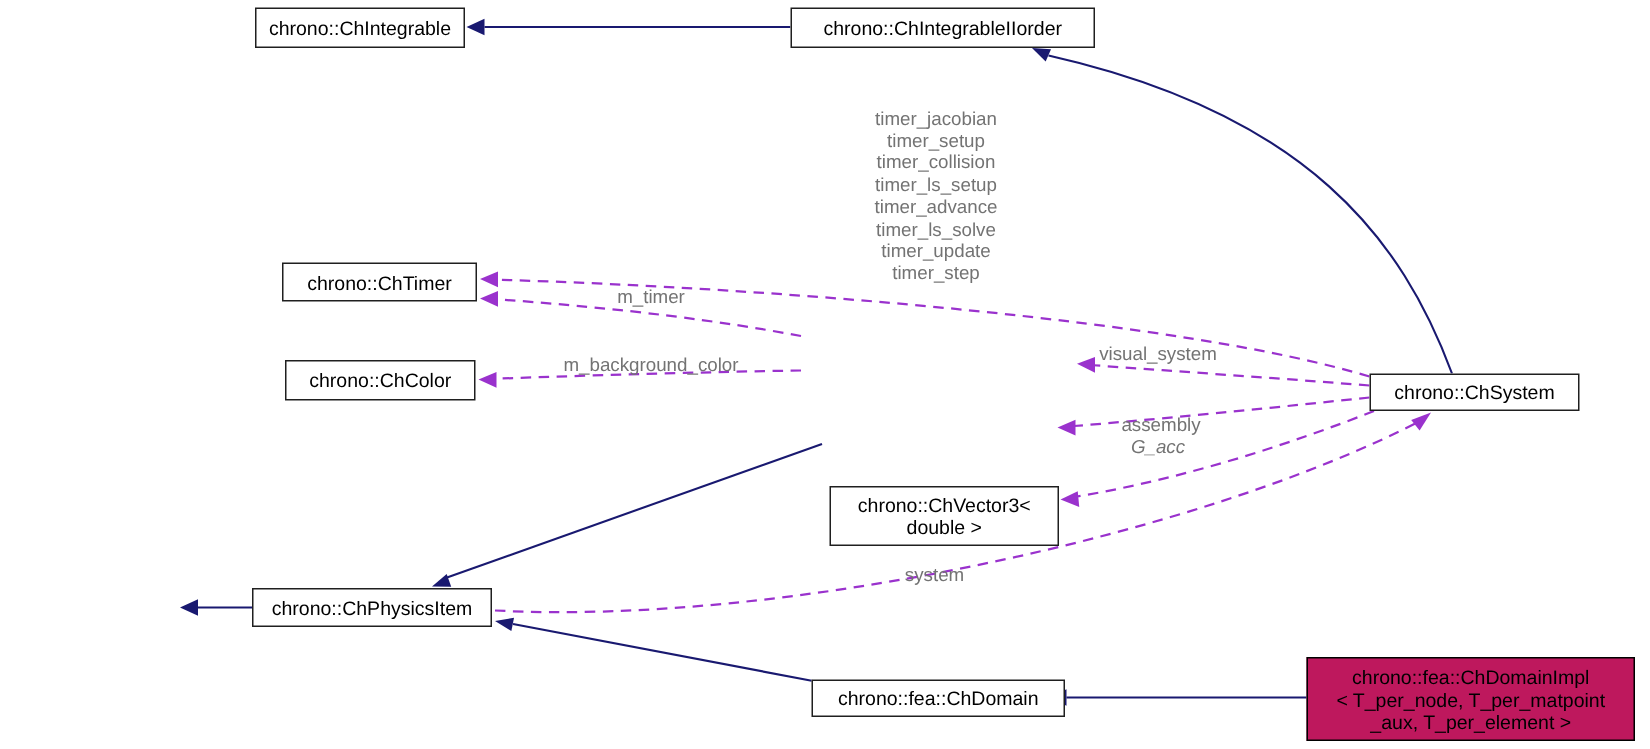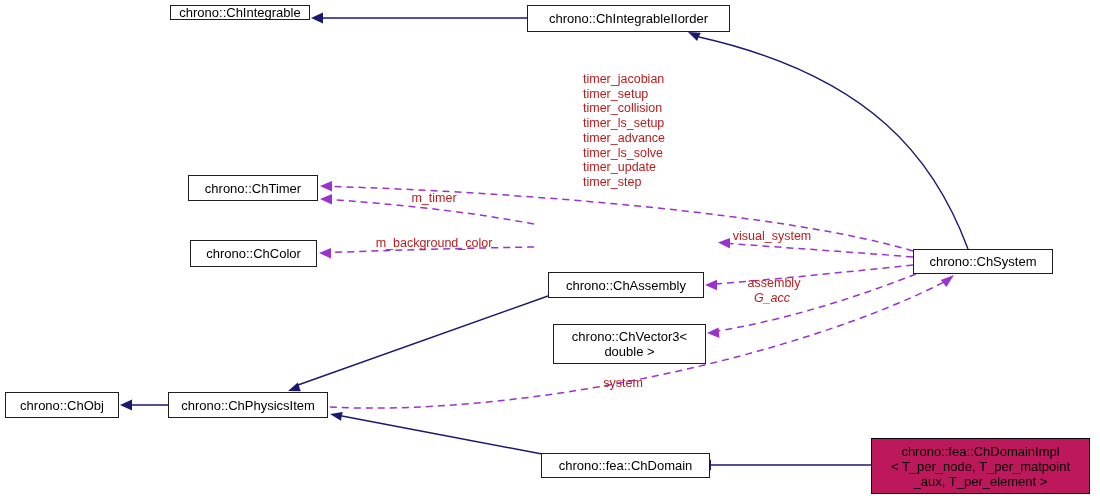--- a/index.html
+++ b/index.html
@@ -13,22 +13,22 @@
   .e-use{stroke:#9a32cd;stroke-width:1.5;fill:none;stroke-dasharray:7,5;}
   .a-use{fill:#9a32cd;stroke:none;}
   .node{
     position:absolute;box-sizing:border-box;background:#ffffff;
     border:1.4px solid #1f1f1f;color:#000000;
     display:flex;align-items:center;justify-content:center;text-align:center;
     font-size:13px;line-height:15px;white-space:pre-line;padding:0 4px;
   }
   .node.focus{background:#be185d;border:1.7px solid #000000;}
   .elabel{
-    position:absolute;color:#b91c1c;font-size:12.5px;line-height:14.7px;
-    text-align:left;transform:translateX(-50%);white-space:pre-line;
+    position:absolute;color:#737373;font-size:12.5px;line-height:14.7px;
+    text-align:center;transform:translateX(-50%);white-space:pre-line;
   }
 </style>
 </head>
 <body>
 
 <div id="canvas">
 
   <svg id="edges" viewBox="0 0 1100 499" xmlns="http://www.w3.org/2000/svg">
 
     <path class="e-inh" d="M 527 18 L 323 18"></path>
@@ -64,37 +64,35 @@
     <path class="e-use" d="M 913 265 C 855 271, 790 278, 716 284"></path>
     <polygon class="a-use" points="705,285 717,279.8 717,290.3"></polygon>
 
     <path class="e-use" d="M 916 274 C 860 296, 790 319, 718 331"></path>
     <polygon class="a-use" points="707,333 718.5,327.5 719.5,338"></polygon>
 
     <path class="e-use" d="M 330 407 C 520 417, 800 357, 948 280"></path>
     <polygon class="a-use" points="954,275 946.4,287 940.8,280"></polygon>
   </svg>
 
-  <div class="node" style="left:170px;top:5px;width:140px;height:15px;">chrono::ChIntegrable</div>
+  <div class="node" style="left:170px;top:5px;width:140px;height:27px;">chrono::ChIntegrable</div>
 
   <div class="node" style="left:527px;top:5px;width:203px;height:27px;">chrono::ChIntegrableIIorder</div>
 
   <div class="node" style="left:188px;top:175px;width:130px;height:26px;">chrono::ChTimer</div>
 
   <div class="node" style="left:190px;top:240px;width:127px;height:27px;">chrono::ChColor</div>
 
 
-  <div class="node" style="left:548px;top:272px;width:156px;height:26px;">chrono::ChAssembly</div>
 
   <div class="node" style="left:553px;top:324px;width:153px;height:40px;">chrono::ChVector3&lt;
 double &gt;</div>
 
   <div class="node" style="left:913px;top:249px;width:140px;height:25px;">chrono::ChSystem</div>
 
-  <div class="node" style="left:5px;top:392px;width:114px;height:26px;">chrono::ChObj</div>
 
   <div class="node" style="left:168px;top:392px;width:160px;height:26px;">chrono::ChPhysicsItem</div>
 
   <div class="node" style="left:541px;top:453px;width:169px;height:25px;">chrono::fea::ChDomain</div>
 
   <div class="node focus" style="left:871px;top:438px;width:219px;height:56px;">chrono::fea::ChDomainImpl
 &lt; T_per_node, T_per_matpoint
 _aux, T_per_element &gt;</div>
 
   <div class="elabel" style="left:624px;top:72px;">timer_jacobian

